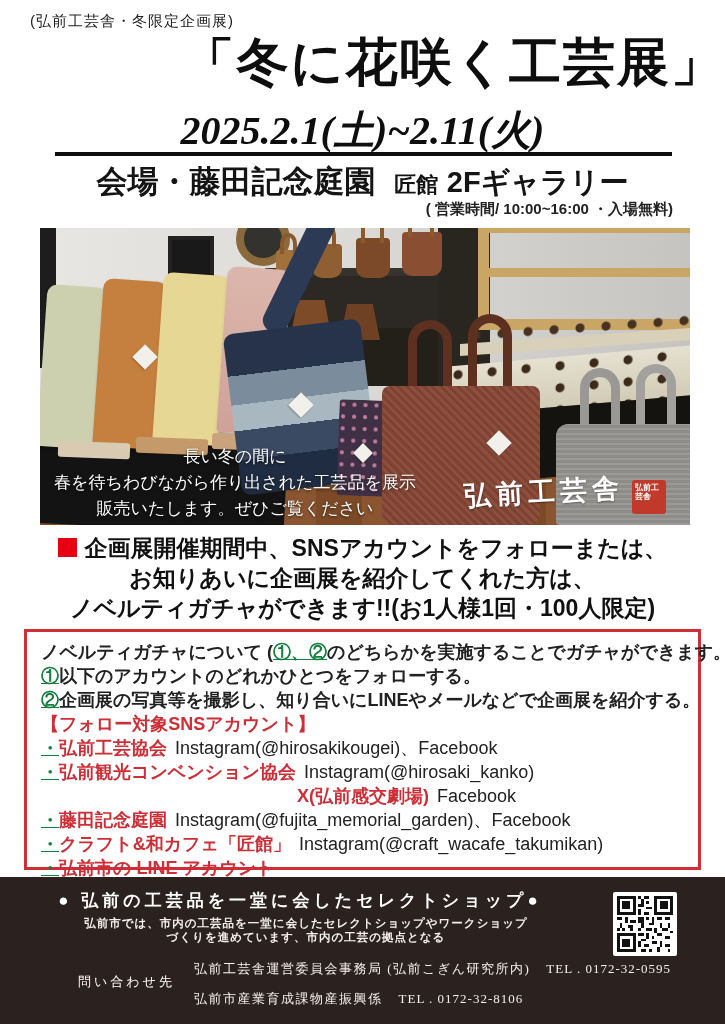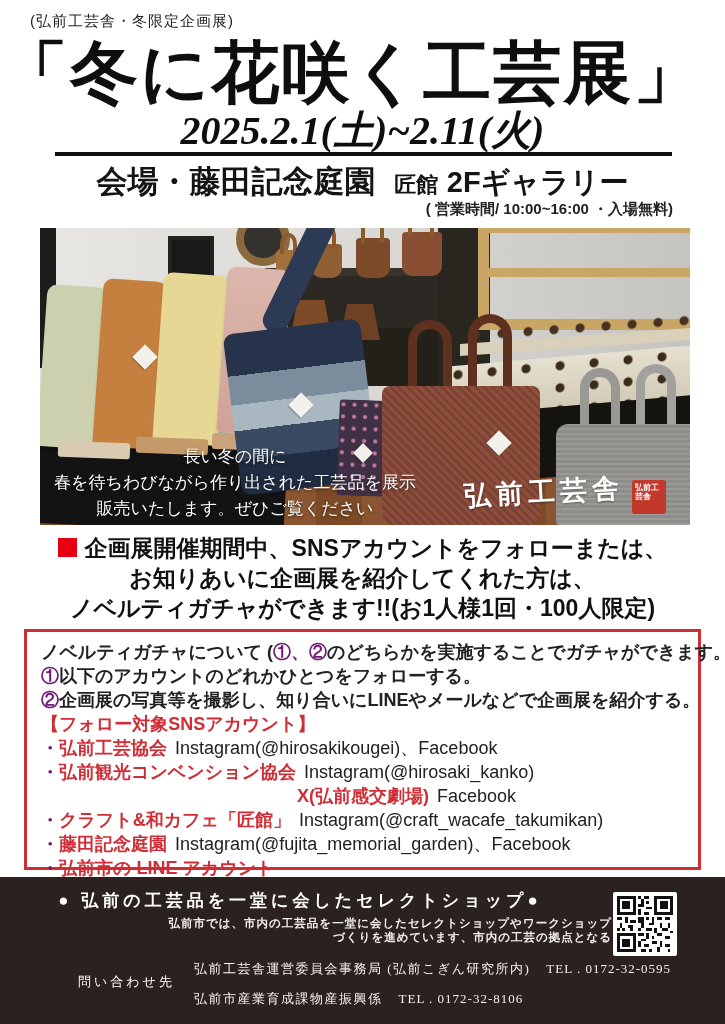--- a/index.html
+++ b/index.html
@@ -3,22 +3,22 @@
 <meta charset="utf-8">
 <style>
   html,body{margin:0;padding:0;background:#888;}
   .poster{
     position:relative;width:725px;height:1024px;background:#ffffff;
     font-family:"Liberation Sans",sans-serif;color:#1a1a1a;overflow:hidden;
     margin:0 auto;
   }
   
   .tagline{position:absolute;left:30px;top:12px;font-size:15px;letter-spacing:1px;color:#222;}
-  .title{position:absolute;left:0;right:0;top:28px;text-align:left;
-    font-family:"Liberation Serif",serif;font-weight:700;font-size:68px;letter-spacing:2px;color:#0e0e0e;}
+  .title{position:absolute;left:0;right:0;top:28px;text-align:right;
+    font-family:"Liberation Serif",serif;font-weight:700;font-size:52px;letter-spacing:2px;color:#0e0e0e;}
   .date{position:absolute;left:0;right:0;top:103px;text-align:center;
     font-family:"Liberation Serif",serif;font-style:italic;font-weight:700;font-size:40px;color:#0e0e0e;}
   .rule{position:absolute;left:55px;width:617px;top:152px;height:4px;background:#0e0e0e;}
   .venue{position:absolute;left:0;right:0;top:161px;text-align:center;font-weight:700;font-size:31px;color:#141414;}
   .venue .sub{font-size:22px;margin-left:10px;}
   .venue .tail{font-size:29px;}
   .hours{position:absolute;right:52px;top:200px;font-size:15px;font-weight:600;color:#222;}
 
   
   .photo{position:absolute;left:40px;top:228px;width:650px;height:297px;overflow:hidden;
@@ -91,30 +91,30 @@
     padding:3px;box-sizing:border-box;border-radius:3px;word-break:break-all;font-weight:700;}
 
   
   .promo{position:absolute;left:0;right:0;top:533px;text-align:center;font-weight:700;font-size:23px;line-height:30px;color:#111;}
   .red-square{display:inline-block;width:19px;height:19px;background:#e60012;margin-right:8px;vertical-align:-1px;}
 
   
   .gacha{position:absolute;left:24px;top:629px;width:677px;height:241px;border:3px solid #cf2e36;box-sizing:border-box;
     padding:8px 12px 0 14px;font-size:18px;line-height:24px;font-weight:600;color:#222;}
   .gacha .row{white-space:nowrap;}
-  .red{color:#701a75;}
+  .red{color:#15803d;text-decoration:underline;}
   .follow-header{color:#cf2e36;font-weight:700;}
   .acct .name{color:#cf2e36;margin-right:8px;}
   .acct .detail{color:#222;font-weight:500;}
   .acct-indent{margin-left:256px;}
 
   
   .footer{position:absolute;left:0;top:877px;width:725px;height:147px;background:#2b211e;color:#fff;}
   .f-heading{position:absolute;left:0;top:12px;width:600px;text-align:center;font-size:17px;letter-spacing:4px;font-weight:600;}
-  .f-desc{position:absolute;left:0;top:40px;width:612px;text-align:right;font-size:11.5px;line-height:13.5px;
+  .f-desc{position:absolute;left:0;top:40px;width:612px;text-align:center;font-size:11.5px;line-height:13.5px;
     font-weight:700;letter-spacing:1px;color:#f2efec;}
   .f-qr{position:absolute;right:48px;top:15px;width:64px;height:64px;background:#fff;border-radius:2px;padding:4px;box-sizing:border-box;}
   .f-qr svg{display:block;width:100%;height:100%;}
   .f-contact-label{position:absolute;left:78px;top:96px;font-size:13px;letter-spacing:3px;}
   .f-contacts{position:absolute;left:194px;top:77px;font-family:"Liberation Serif",serif;font-size:13px;
     letter-spacing:1.5px;line-height:30px;color:#f4f1ee;}
   .f-contacts .tel{margin-left:16px;letter-spacing:1px;}
 </style>
 </head>
 <body>
@@ -201,24 +201,24 @@
     <div class="row acct">
       <span class="red">・</span><span class="name">弘前工芸協会</span><span class="detail">Instagram(@hirosakikougei)、Facebook</span>
     </div>
     <div class="row acct">
       <span class="red">・</span><span class="name">弘前観光コンベンション協会</span><span class="detail">Instagram(@hirosaki_kanko)</span>
     </div>
     <div class="row acct acct-indent">
       <span class="name">X(弘前感交劇場)</span><span class="detail">Facebook</span>
     </div>
     <div class="row acct">
+      <span class="red">・</span><span class="name">藤田記念庭園</span><span class="detail">Instagram(@fujita_memorial_garden)、Facebook</span>
+    </div>
+    <div class="row acct">
       <span class="red">・</span><span class="name">クラフト&amp;和カフェ「匠館」</span><span class="detail">Instagram(@craft_wacafe_takumikan)</span>
-    </div>
-    <div class="row acct">
-      <span class="red">・</span><span class="name">藤田記念庭園</span><span class="detail">Instagram(@fujita_memorial_garden)、Facebook</span>
     </div>
     <div class="row acct">
       <span class="red">・</span><span class="name">弘前市の LINE アカウント</span>
     </div>
   </div>
 
   <div class="footer">
     <div class="f-heading">● 弘前の工芸品を一堂に会したセレクトショップ●</div>
     <div class="f-desc">
       <div>弘前市では、市内の工芸品を一堂に会したセレクトショップやワークショップ</div>

